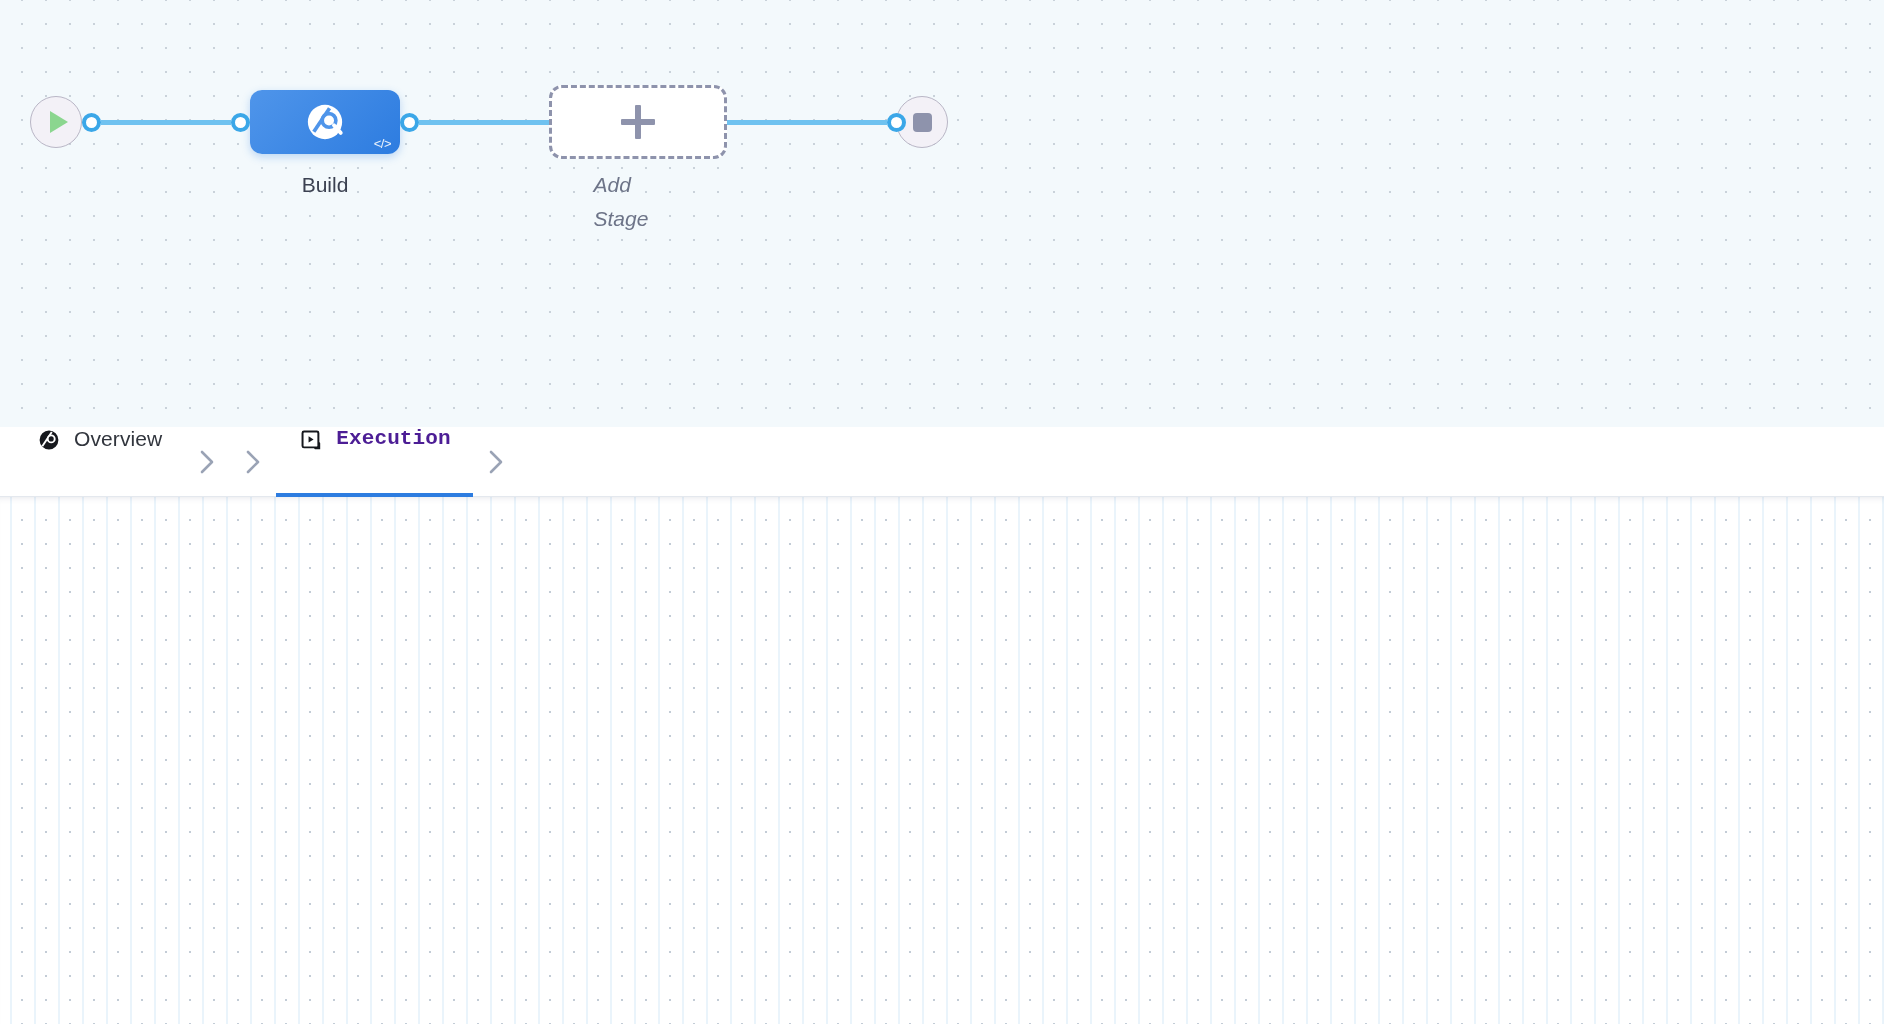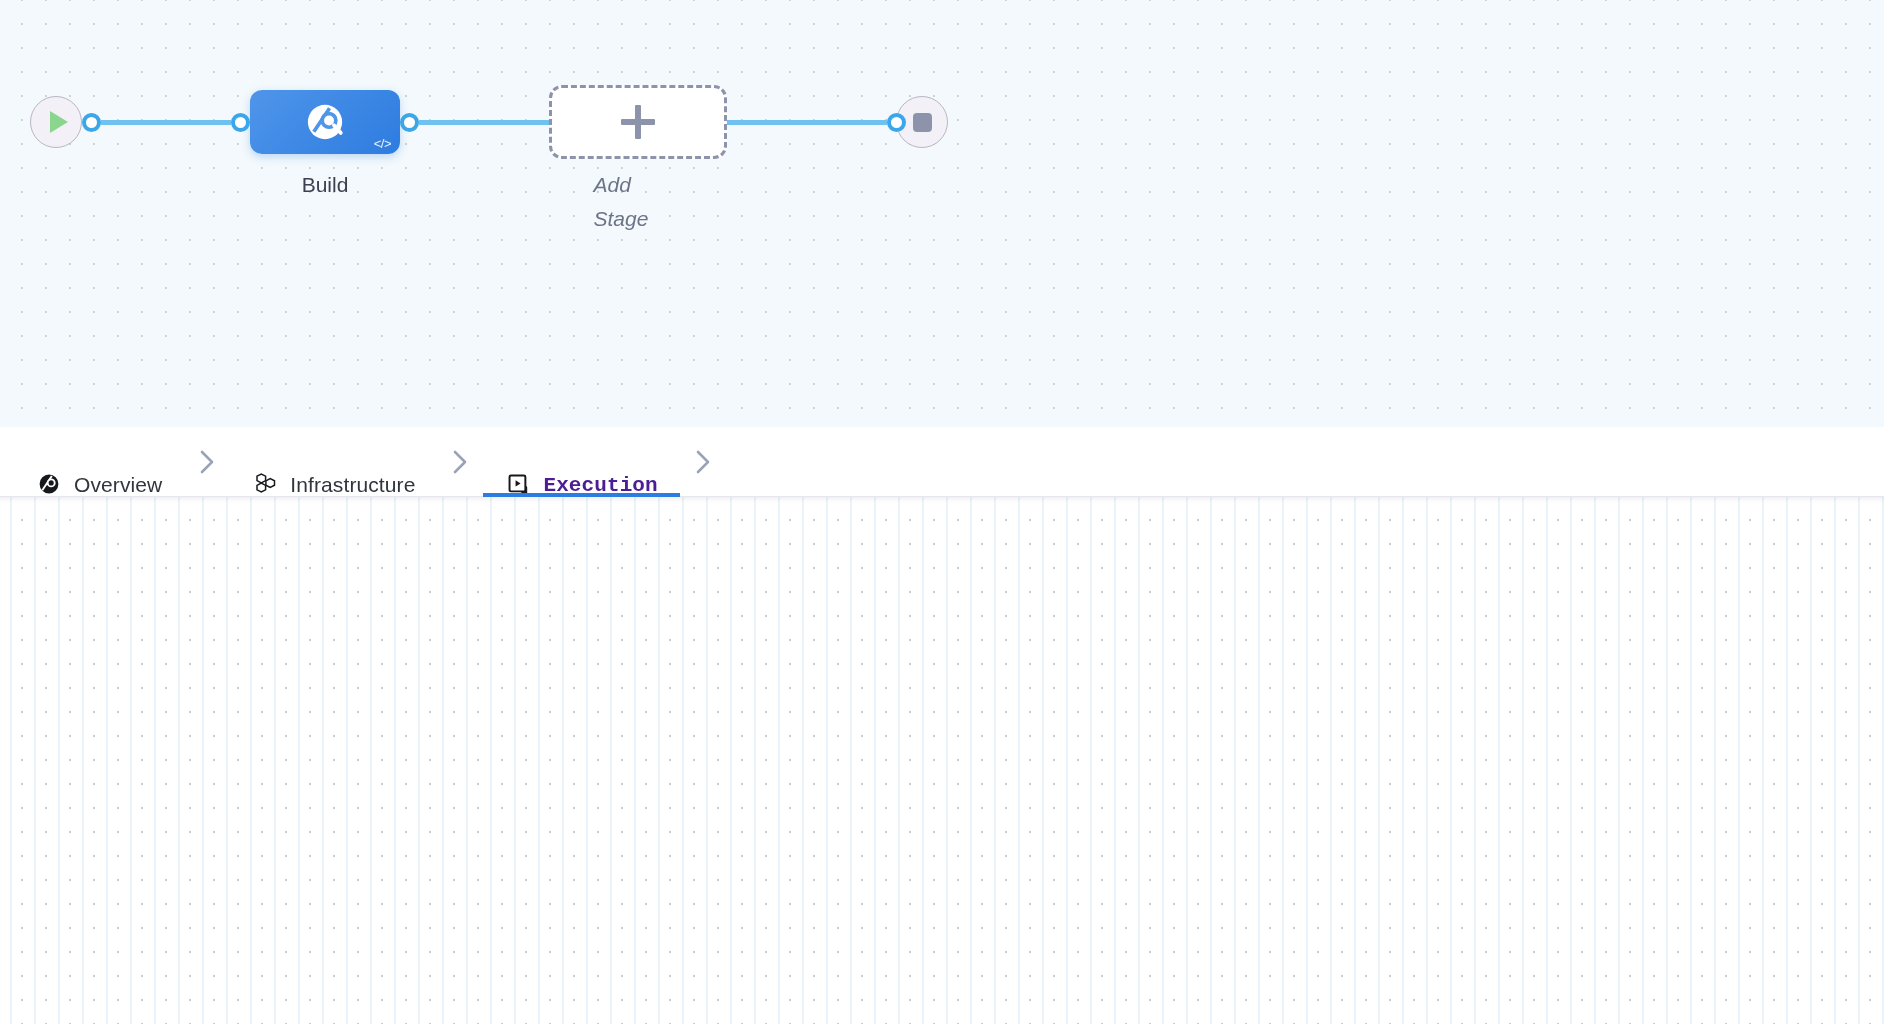--- a/index.html
+++ b/index.html
@@ -47,21 +47,21 @@
   .tab-bar::after {
     content: "";
     position: absolute;
     left: 0; right: 0; bottom: 0;
     height: 1px;
     background: #e4e8ee;
   }
 
   .tab {
     display: flex;
-    align-items: flex-end;
+    align-items: flex-start;
     gap: 12px;
     height: 70px;
     padding: 0 22px;
     cursor: pointer;
     position: relative;
     white-space: nowrap;
   }
   .tab .tab-label {
     font-size: 21px;
     color: #31353d;
@@ -287,32 +287,20 @@
       </span>
       <span class="tab-label">Overview</span>
     </div>
 
     <div class="tab-sep">
       <svg width="22" height="32" viewBox="0 0 22 32">
           <path d="M6 6 L16 16 L6 26" stroke="#9aa3b5" stroke-width="2.6" fill="none" stroke-linecap="round" stroke-linejoin="round"></path>
         </svg>
     </div>
 
-    <div class="tab">
-      <span class="tab-icon">
-        <svg width="26" height="26" viewBox="0 0 26 26">
-          <g stroke="#16181d" stroke-width="1.5" fill="none">
-            <path d="M5 5.2 L9.3 3 L13.6 5.2 L13.6 9.6 L9.3 11.8 L5 9.6 Z"></path>
-            <path d="M5 14.4 L9.3 12.2 L13.6 14.4 L13.6 18.8 L9.3 21 L5 18.8 Z"></path>
-            <path d="M13.9 9.8 L18.2 7.6 L22.5 9.8 L22.5 14.2 L18.2 16.4 L13.9 14.2 Z"></path>
-          </g>
-        </svg>
-      </span>
-      <span class="tab-label">Infrastructure</span>
-    </div>
 
     <div class="tab-sep">
       <svg width="22" height="32" viewBox="0 0 22 32">
           <path d="M6 6 L16 16 L6 26" stroke="#9aa3b5" stroke-width="2.6" fill="none" stroke-linecap="round" stroke-linejoin="round"></path>
         </svg>
     </div>
 
     <div class="tab active">
       <span class="tab-icon">
         <svg width="25" height="25" viewBox="0 0 24 24">

